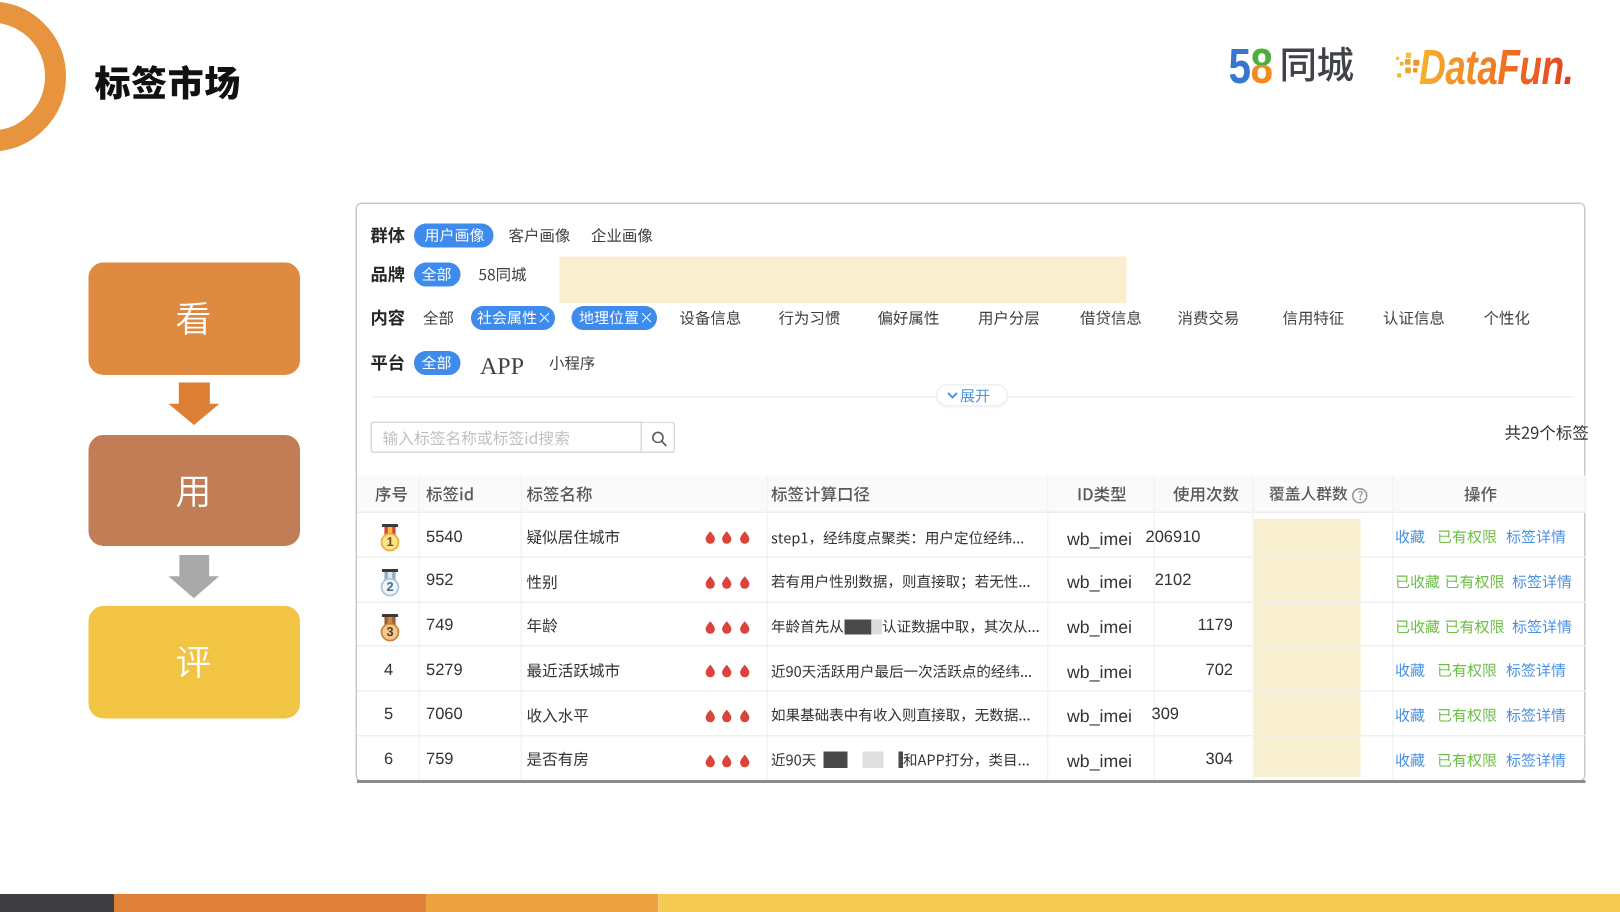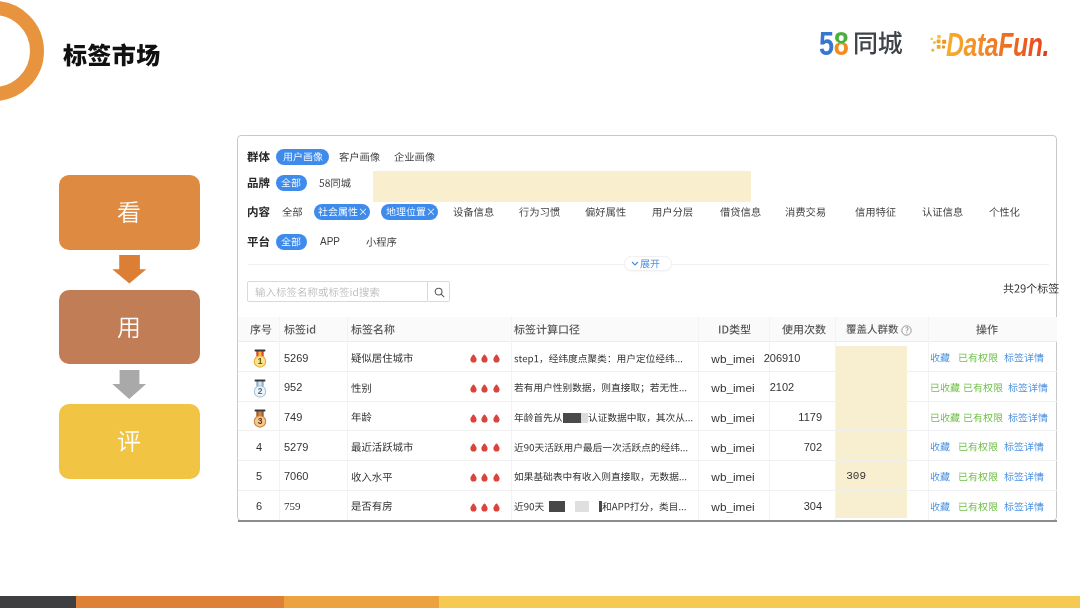--- a/index.html
+++ b/index.html
@@ -405,21 +405,21 @@
       <use href="#g62" x="1000"></use>
     </g>
   </svg>
 <div style="position:absolute;left:275.5px;top:233.5px;width:31px;height:16px;background:#3E8BEC;border-radius:8px;color:#fff"></div>
 <svg style="position:absolute;left:281.0px;top:234.7px;overflow:visible" width="20.0" height="14.5">
     <g fill="#fff" transform="translate(0,10.50) scale(0.010000,-0.010000)">
       <use href="#g20" x="0"></use>
       <use href="#g21" x="1000"></use>
     </g>
   </svg>
-<div style="position:absolute;left:320px;top:236px;font-family:Liberation Sans, sans-serif;font-size:10px;color:#404040">APP</div>
+<div style="position:absolute;left:320px;top:236px;font-family:Liberation Serif, serif;font-size:16px;color:#404040">APP</div>
 <svg style="position:absolute;left:366.0px;top:234.5px;overflow:visible" width="30.9" height="14.9">
     <g fill="#404040" transform="translate(0,10.82) scale(0.010300,-0.010300)">
       <use href="#g63" x="0"></use>
       <use href="#g64" x="1000"></use>
       <use href="#g65" x="2000"></use>
     </g>
   </svg>
 <div style="position:absolute;left:247.5px;top:264px;width:801px;height:1px;background:#EFF1F4"></div>
 <div style="position:absolute;left:624px;top:256px;width:48px;height:14.5px;background:#fff;border:1px solid #F0F0F0;border-radius:8px;box-shadow:0 1px 2px rgba(0,0,0,0.04)"></div>
 <svg style="position:absolute;left:631px;top:260.5px" width="8" height="6">
@@ -545,21 +545,21 @@
 <div style="position:absolute;left:835px;top:317px;width:1px;height:203px;background:#F3F3F3"></div>
 <div style="position:absolute;left:928px;top:317px;width:1px;height:203px;background:#F3F3F3"></div>
 <div style="position:absolute;left:238.2px;top:370.9px;width:819.0px;height:1px;background:#F0F0F0"></div>
 <svg style="position:absolute;left:251.5px;top:349.435px" width="16" height="19">
     <rect x="4.3" y="1.8" width="7.4" height="6" fill="#D8433B"></rect>
     <rect x="6.5" y="1.8" width="3" height="6" fill="#F5C032"></rect>
     <rect x="2.6" y="0.4" width="10.8" height="2" rx="0.6" fill="#3A3A3A"></rect>
     <circle cx="8" cy="12.4" r="5.7" fill="#FBE38E" stroke="#EBAD34" stroke-width="1.1"></circle>
     <text x="8" y="15.3" font-family="Liberation Sans,sans-serif" font-weight="bold" font-size="8.5" fill="#6B5212" text-anchor="middle">1</text>
   </svg>
-<div style="position:absolute;left:284px;top:351.6px;font-family:'Liberation Sans',sans-serif;font-size:11px;color:#333">5269</div>
+<div style="position:absolute;left:284px;top:351.6px;font-family:'Liberation Sans',sans-serif;font-size:11px;color:#333">5540</div>
 <svg style="position:absolute;left:351.0px;top:351.1px;overflow:visible" width="62.4" height="15.1">
     <g fill="#333" transform="translate(0,10.92) scale(0.010400,-0.010400)">
       <use href="#g109" x="0"></use>
       <use href="#g110" x="1000"></use>
       <use href="#g111" x="2000"></use>
       <use href="#g112" x="3000"></use>
       <use href="#g25" x="4000"></use>
       <use href="#g113" x="5000"></use>
     </g>
   </svg>
@@ -881,21 +881,21 @@
       <use href="#g119" x="13000"></use>
       <use href="#g146" x="14000"></use>
       <use href="#g139" x="15000"></use>
       <use href="#g140" x="16000"></use>
       <use href="#g128" x="17000"></use>
       <use href="#g128" x="17278"></use>
       <use href="#g128" x="17556"></use>
     </g>
   </svg>
 <div style="position:absolute;left:697px;top:470.3px;width:72px;text-align:center;font-family:'Liberation Sans',sans-serif;font-size:11.8px;color:#333">wb_imei</div>
-<div style="position:absolute;left:786px;top:470.3px;width:80px;text-align:right;font-family:Liberation Mono, monospace;font-size:11px;color:#333">309</div>
+<div style="position:absolute;left:706px;top:470.3px;width:80px;text-align:right;font-family:Liberation Sans, sans-serif;font-size:11px;color:#333">309</div>
 <svg style="position:absolute;left:930.4px;top:470.0px;overflow:visible" width="20.0" height="14.5">
     <g fill="#4A90E2" transform="translate(0,10.50) scale(0.010000,-0.010000)">
       <use href="#g129" x="0"></use>
       <use href="#g130" x="1000"></use>
     </g>
   </svg>
 <svg style="position:absolute;left:957.9px;top:470.0px;overflow:visible" width="40.0" height="14.5">
     <g fill="#6DBE45" transform="translate(0,10.50) scale(0.010000,-0.010000)">
       <use href="#g131" x="0"></use>
       <use href="#g132" x="1000"></use>
@@ -905,21 +905,21 @@
   </svg>
 <svg style="position:absolute;left:1004.4px;top:470.0px;overflow:visible" width="40.0" height="14.5">
     <g fill="#4A90E2" transform="translate(0,10.50) scale(0.010000,-0.010000)">
       <use href="#g70" x="0"></use>
       <use href="#g71" x="1000"></use>
       <use href="#g135" x="2000"></use>
       <use href="#g136" x="3000"></use>
     </g>
   </svg>
 <div style="position:absolute;left:244px;top:500.0px;width:30px;text-align:center;font-family:'Liberation Sans',sans-serif;font-size:11px;color:#333">6</div>
-<div style="position:absolute;left:284px;top:500.0px;font-family:Liberation Serif, serif;font-size:11px;color:#333">759</div>
+<div style="position:absolute;left:284px;top:500.0px;font-family:Liberation Sans, sans-serif;font-size:11px;color:#333">759</div>
 <svg style="position:absolute;left:351.0px;top:499.4px;overflow:visible" width="41.6" height="15.1">
     <g fill="#333" transform="translate(0,10.92) scale(0.010400,-0.010400)">
       <use href="#g171" x="0"></use>
       <use href="#g172" x="1000"></use>
       <use href="#g132" x="2000"></use>
       <use href="#g173" x="3000"></use>
     </g>
   </svg>
 <svg style="position:absolute;left:470.3px;top:502.6px" width="7" height="9">
     <path d="M3.5 0.2 C3.5 0.2 0.4 3.3 0.4 5.4 A3.1 3.1 0 0 0 6.6 5.4 C6.6 3.3 3.5 0.2 3.5 0.2 Z" fill="#D9443C"></path>

